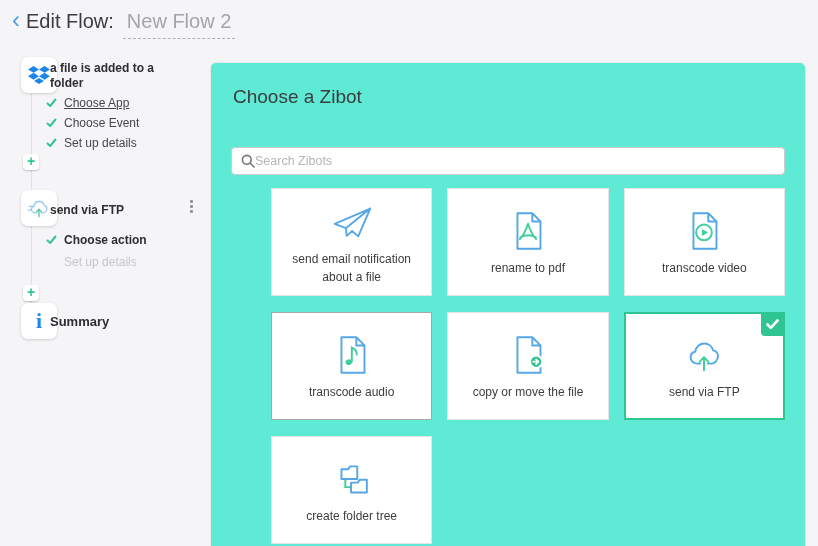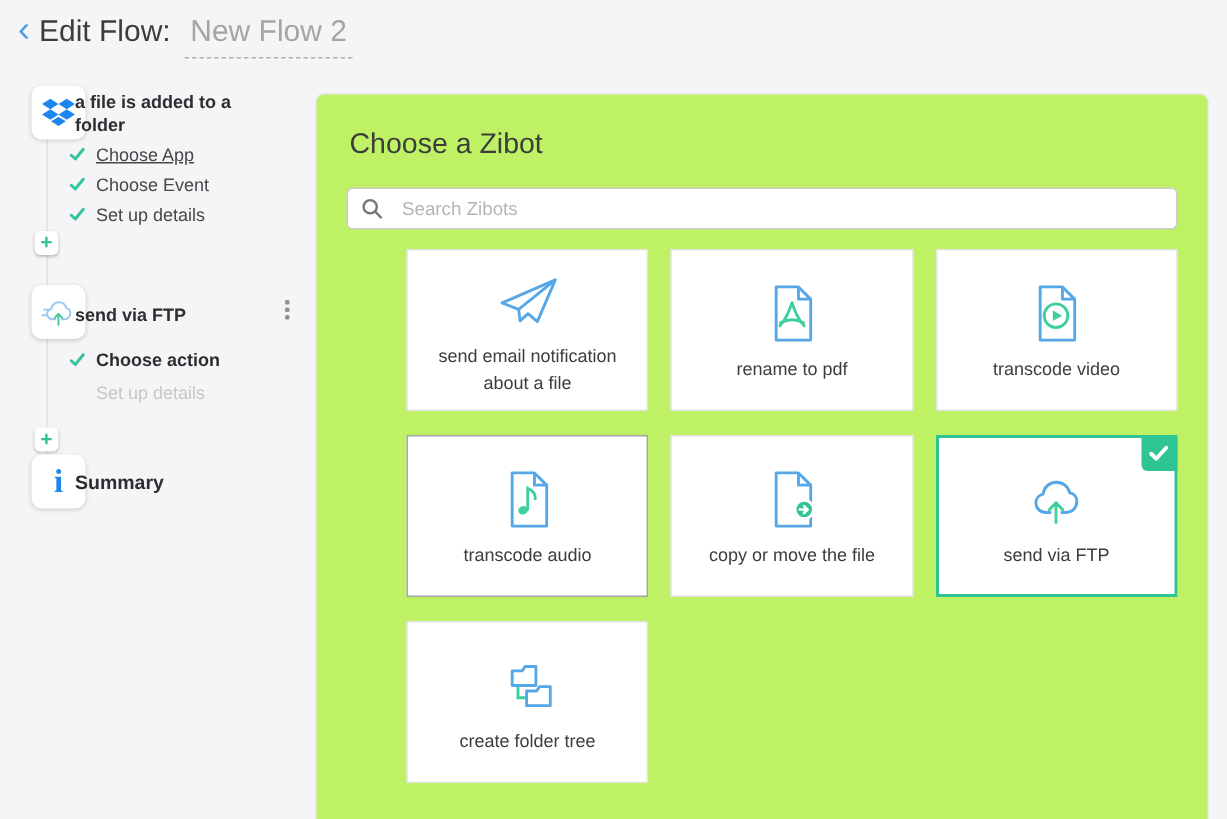--- a/index.html
+++ b/index.html
@@ -32,25 +32,25 @@
   .ss-2b { top:255px; left:64px; color:#c7c7c9; }
   .plus-btn { position:absolute; left:23px; width:16px; height:16px; background:#fff; border-radius:4px;
     box-shadow:0 1px 2px rgba(0,0,0,.22); color:#2ec593; font-size:14px; font-weight:bold;
     line-height:15px; text-align:center; cursor:pointer; }
   .plus-1 { top:154px; } .plus-2 { top:285px; }
   .kebab { position:absolute; left:187px; top:197px; display:flex; flex-direction:column; gap:2px; padding:3px; cursor:pointer; }
   .kebab i { width:3px; height:3px; background:#919193; border-radius:1px; }
   .info-glyph { font-family:"Liberation Serif", serif; font-weight:bold; font-size:22px; color:#1e87e8; line-height:20px; }
 
   
-  .main { position:absolute; left:210px; top:62px; width:596px; height:484px; background:#bef264;
+  .main { position:absolute; left:210px; top:62px; width:596px; height:484px; background:#5eead4;
     border:1px solid #e8e8ea; border-bottom:none; border-radius:6px 6px 0 0; padding:22px 20px 0; }
   .panel-heading { font-size:19px; font-weight:500; color:#3c3c3e; margin-left:2px; line-height:24px; }
-  .search-box { margin-top:16px; height:28px; border:1px solid #cbcbcd; border-radius:4px;
-    display:flex; align-items:center; padding:0 9px; gap:13px; background:#fff; }
+  .search-box { margin-top:38px; height:28px; border:1px solid #cbcbcd; border-radius:4px;
+    display:flex; align-items:center; padding:0 9px; gap:0; background:#fff; }
   .search-box input { flex:1; border:none; outline:none; font-size:12.5px; color:#444;
     font-family:"Liberation Sans", sans-serif; background:transparent; }
   .search-box input::placeholder { color:#b5b5b7; }
 
   .cards { margin-top:13px; display:grid; grid-template-columns:repeat(3,1fr); gap:16px 15px;padding-left:40px; }
   .card { position:relative; height:108px; background:#fff; border:1px solid #e4e4e6;
     display:flex; flex-direction:column; align-items:center; justify-content:center; padding:0 14px; cursor:pointer; }
   .card.hovered { border-color:#a6a6a8; }
   .card.selected { border:2px solid #2ec593; }
   .icon-wrap { height:48px; display:flex; align-items:center; justify-content:center; margin-bottom:5px; }

